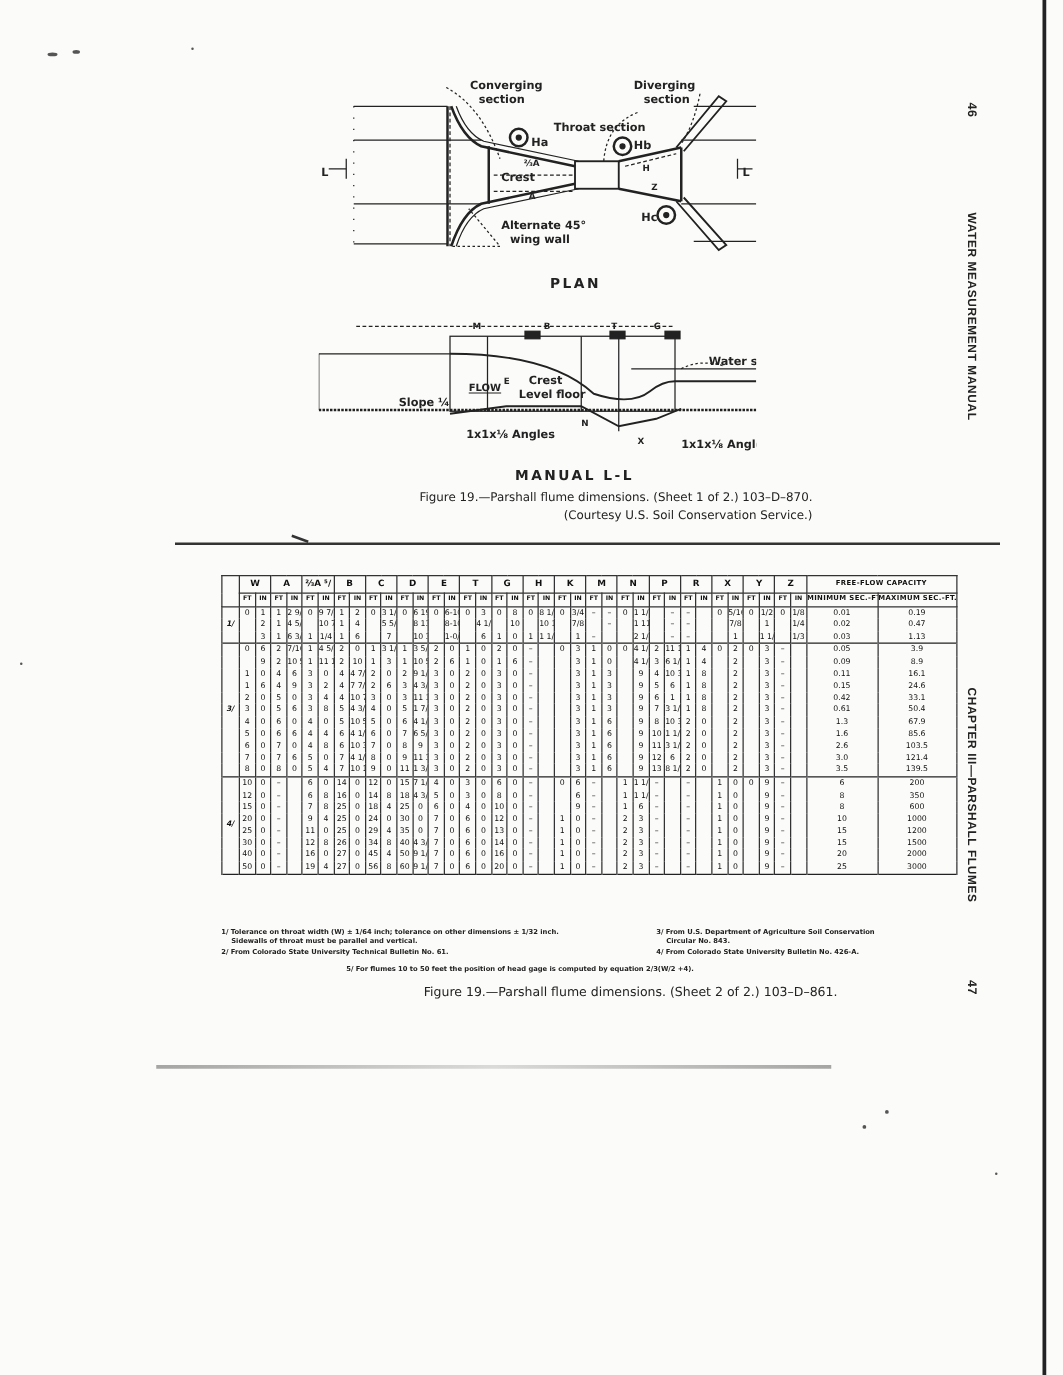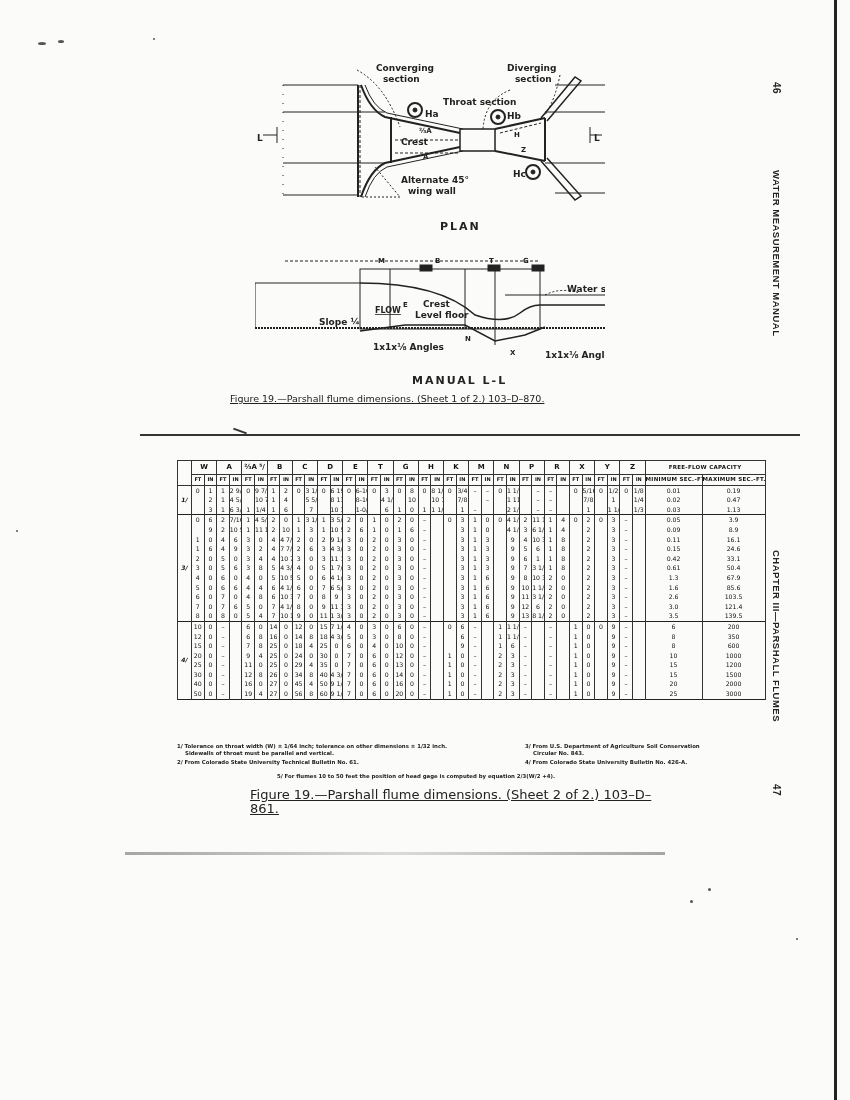--- a/index.html
+++ b/index.html
@@ -10,21 +10,21 @@
 
   .side-text { position: absolute; writing-mode: vertical-rl; font-weight: bold; font-size: 9.5px; letter-spacing: 0.5px; color: #222; }
 
   
   .drawing { position: absolute; }
   .drawing svg { display: block; }
   .label-sm { font-family: "DejaVu Sans", sans-serif; font-size: 9px; fill: #222; font-weight: bold; }
 
   .section-title { position: absolute; font-family: "DejaVu Sans", sans-serif; font-weight: bold; letter-spacing: 2px; font-size: 11px; color: #222; }
 
-  .caption { position: absolute; text-align: left; font-family: "DejaVu Sans", sans-serif; font-size: 9.5px; color: #222; line-height: 14px; text-decoration: underline; }
+  .caption { position: absolute; text-align: right; font-family: "DejaVu Sans", sans-serif; font-size: 9.5px; color: #222; line-height: 14px; }
 
   .divider { position: absolute; left: 140px; top: 434px; width: 660px; height: 2px; background: #333; }
   .divider-tick { position: absolute; left: 233px; top: 430px; width: 14px; height: 2px; background: #333; transform: rotate(20deg); }
 
   
   .tbl-wrap { position: absolute; left: 177px; top: 460px; width: 588px; }
   table.dims { border-collapse: collapse; width: 588px; font-family: "DejaVu Sans", sans-serif; font-size: 6.2px; color: #111; table-layout: fixed; }
   table.dims td, table.dims th { border-left: 1px solid #333; border-right: 1px solid #333; text-align: center; padding: 0; height: 9.6px; line-height: 9.6px; font-weight: normal; white-space: nowrap; overflow: hidden; }
   table.dims thead th { border: 1px solid #333; font-weight: bold; }
   table.dims thead tr.h1 th { height: 14px; font-size: 7px; }
@@ -165,20 +165,21 @@
     <text class="label-sm" x="118" y="95">1x1x⅛ Angles</text>
     <text class="label-sm" x="290" y="103">1x1x⅛ Angle</text>
     <text class="label-sm" x="210" y="86" style="font-size:7px">N</text>
     <text class="label-sm" x="255" y="100" style="font-size:7px">X</text>
   </svg>
 </div>
 <div class="section-title" style="left:412px;top:374px;">MANUAL L-L</div>
 
 <div class="caption" style="left:230px;top:392px;width:420px;">
   <div>Figure 19.—Parshall flume dimensions.  (Sheet 1 of 2.)   103–D–870.</div>
+  <div>(Courtesy U.S. Soil Conservation Service.)</div>
 </div>
 
 <div class="divider"></div>
 <div class="divider-tick"></div>
 
 <div class="tbl-wrap">
   <table class="dims" id="dims-table">
     <colgroup id="dims-cols">
         <col style="width: 14px;">
         <col style="width: 12.6px;">
@@ -1179,13 +1180,13 @@
 <div class="footnotes">
   <div class="fn" style="left:0;top:0;">1/ Tolerance on throat width (W) ± 1/64 inch; tolerance on other dimensions ± 1/32 inch.</div>
   <div class="fn" style="left:8px;top:7px;">Sidewalls of throat must be parallel and vertical.</div>
   <div class="fn" style="left:0;top:16px;">2/ From Colorado State University Technical Bulletin No. 61.</div>
   <div class="fn" style="left:348px;top:0;">3/ From U.S. Department of Agriculture Soil Conservation</div>
   <div class="fn" style="left:356px;top:7px;">Circular No. 843.</div>
   <div class="fn" style="left:348px;top:16px;">4/ From Colorado State University Bulletin No. 426-A.</div>
   <div class="fn" style="left:100px;top:30px;">5/ For flumes 10 to 50 feet the position of head gage is computed by equation 2/3(W/2 +4).</div>
 </div>
 
-<div class="caption" style="left:250px;top:788px;width:420px;font-size:13px;">Figure 19.—Parshall flume dimensions.  (Sheet 2 of 2.)   103–D–861.</div>
+<div class="caption" style="left:250px;top:788px;width:420px;font-size:10px;">Figure 19.—Parshall flume dimensions.  (Sheet 2 of 2.)   103–D–861.</div>
 
 </body></html>

